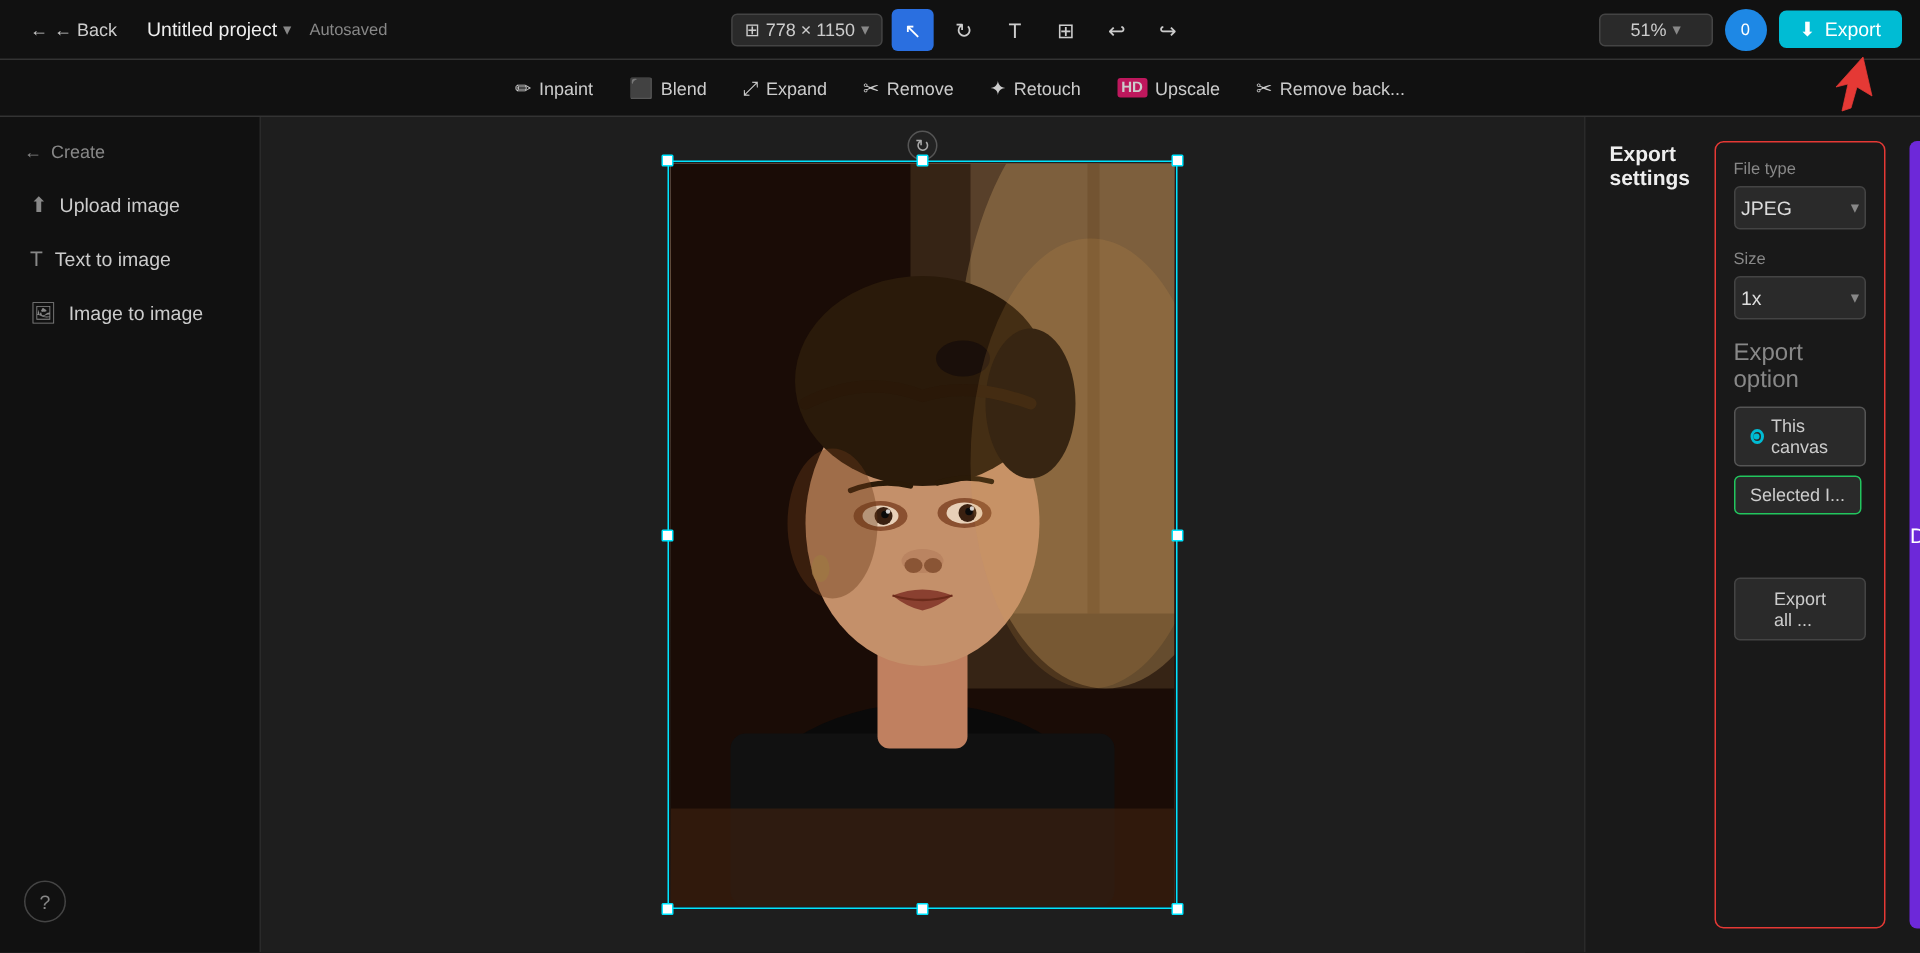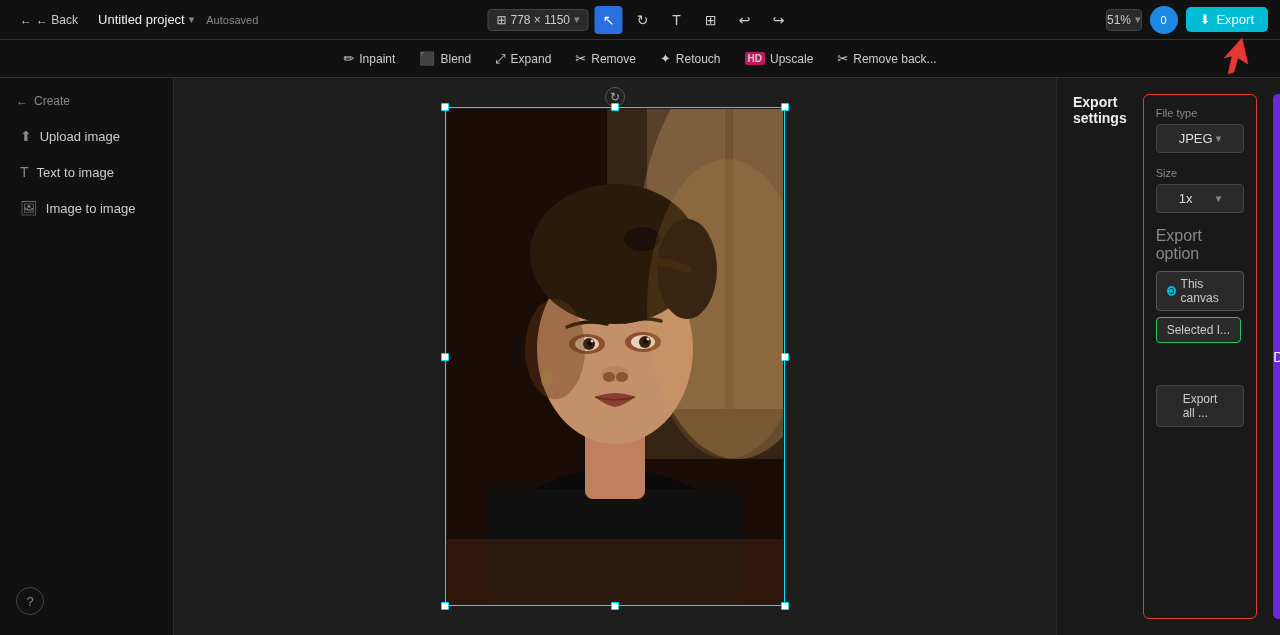--- a/index.html
+++ b/index.html
@@ -57,21 +57,21 @@
     .tool-icon {
       width: 28px; height: 28px;
       display: flex; align-items: center; justify-content: center;
       border-radius: 4px; cursor: pointer; color: #ccc; font-size: 14px;
     }
     .tool-icon.active { background: #2a6fe0; color: #fff; }
 
     .zoom-btn {
       display: flex; align-items: center; gap: 4px;
       background: #2a2a2a; border: 1px solid #444;
-      border-radius: 4px; padding: 3px 0;
+      border-radius: 4px; padding: 3px 20px;
       font-size: 12px; color: #ccc; cursor: pointer;
     }
 
     .collab-icon {
       width: 28px; height: 28px; background: #1e88e5;
       border-radius: 50%; display: flex; align-items: center;
       justify-content: center; font-size: 11px; color: #fff;
     }
 
     .export-btn {
@@ -249,21 +249,21 @@
     .field-label {
       font-size: 11px; color: #888;
       margin-bottom: 5px;
     }
 
     .select-field {
       width: 100%;
       background: #2a2a2a;
       border: 1px solid #444;
       border-radius: 4px;
-      padding: 6px 22px;
+      padding: 6px 4px;
       color: #ddd;
       font-size: 13px;
       display: flex; align-items: center; justify-content: space-between;
       cursor: pointer;
     }
 
     .export-option-label {
       font-size: 16px; color: #888;
       margin-bottom: 8px;
     }

